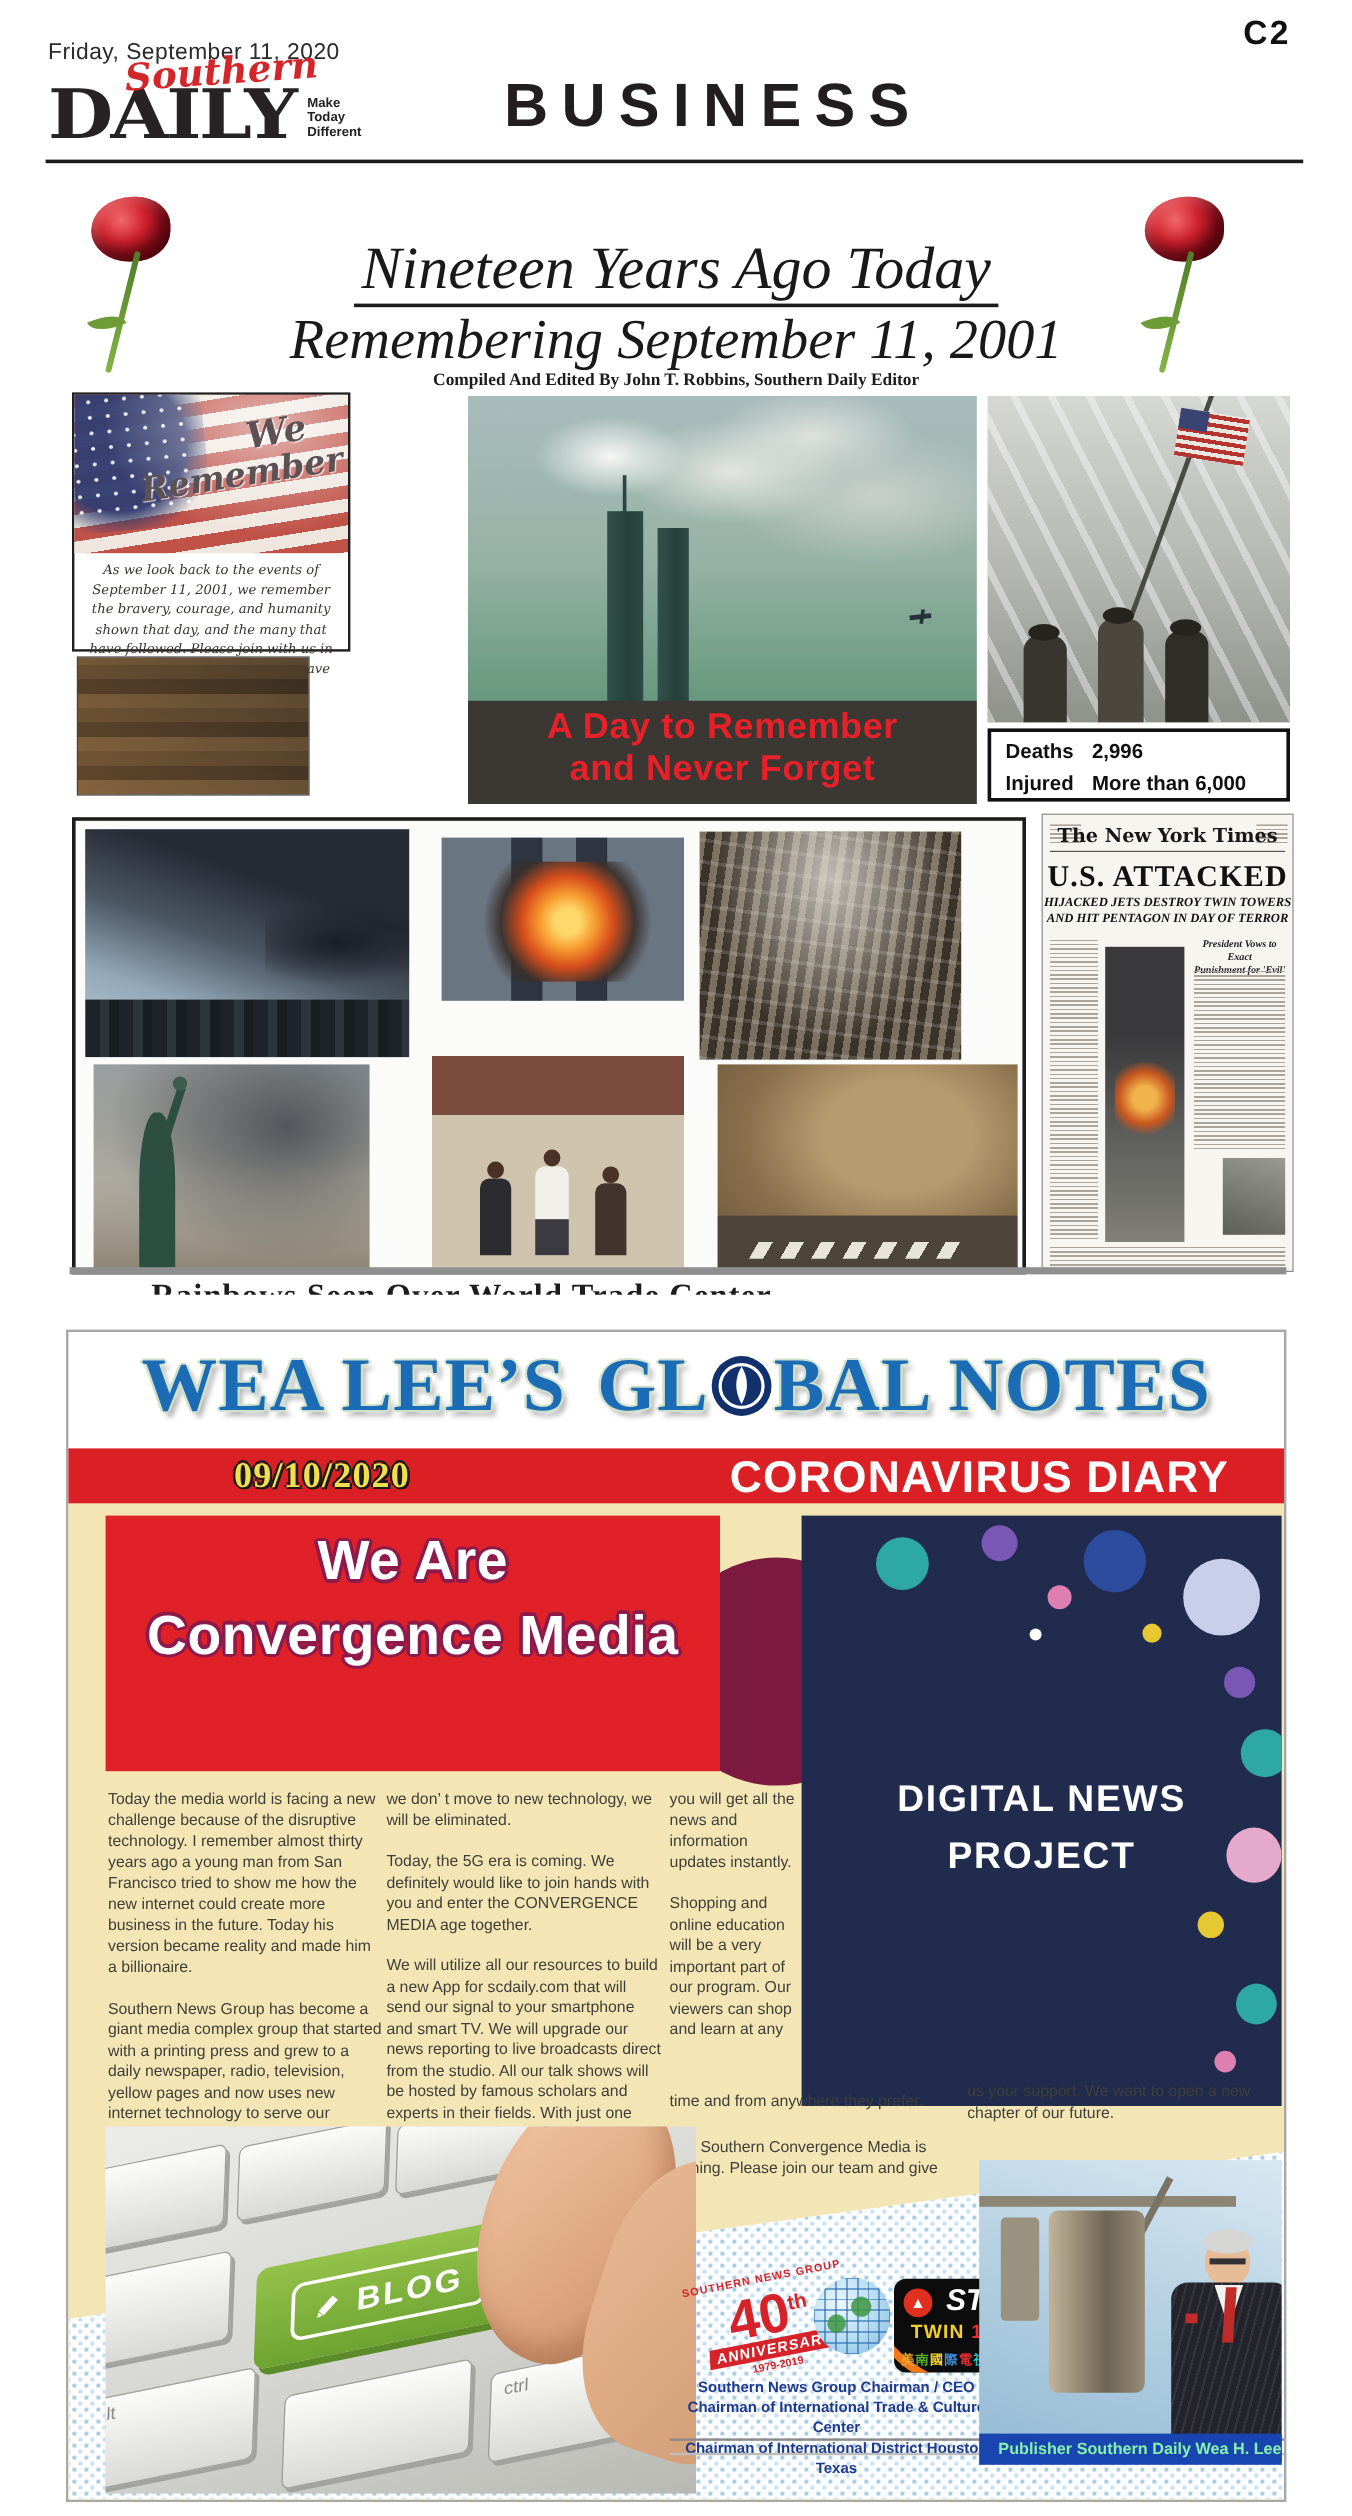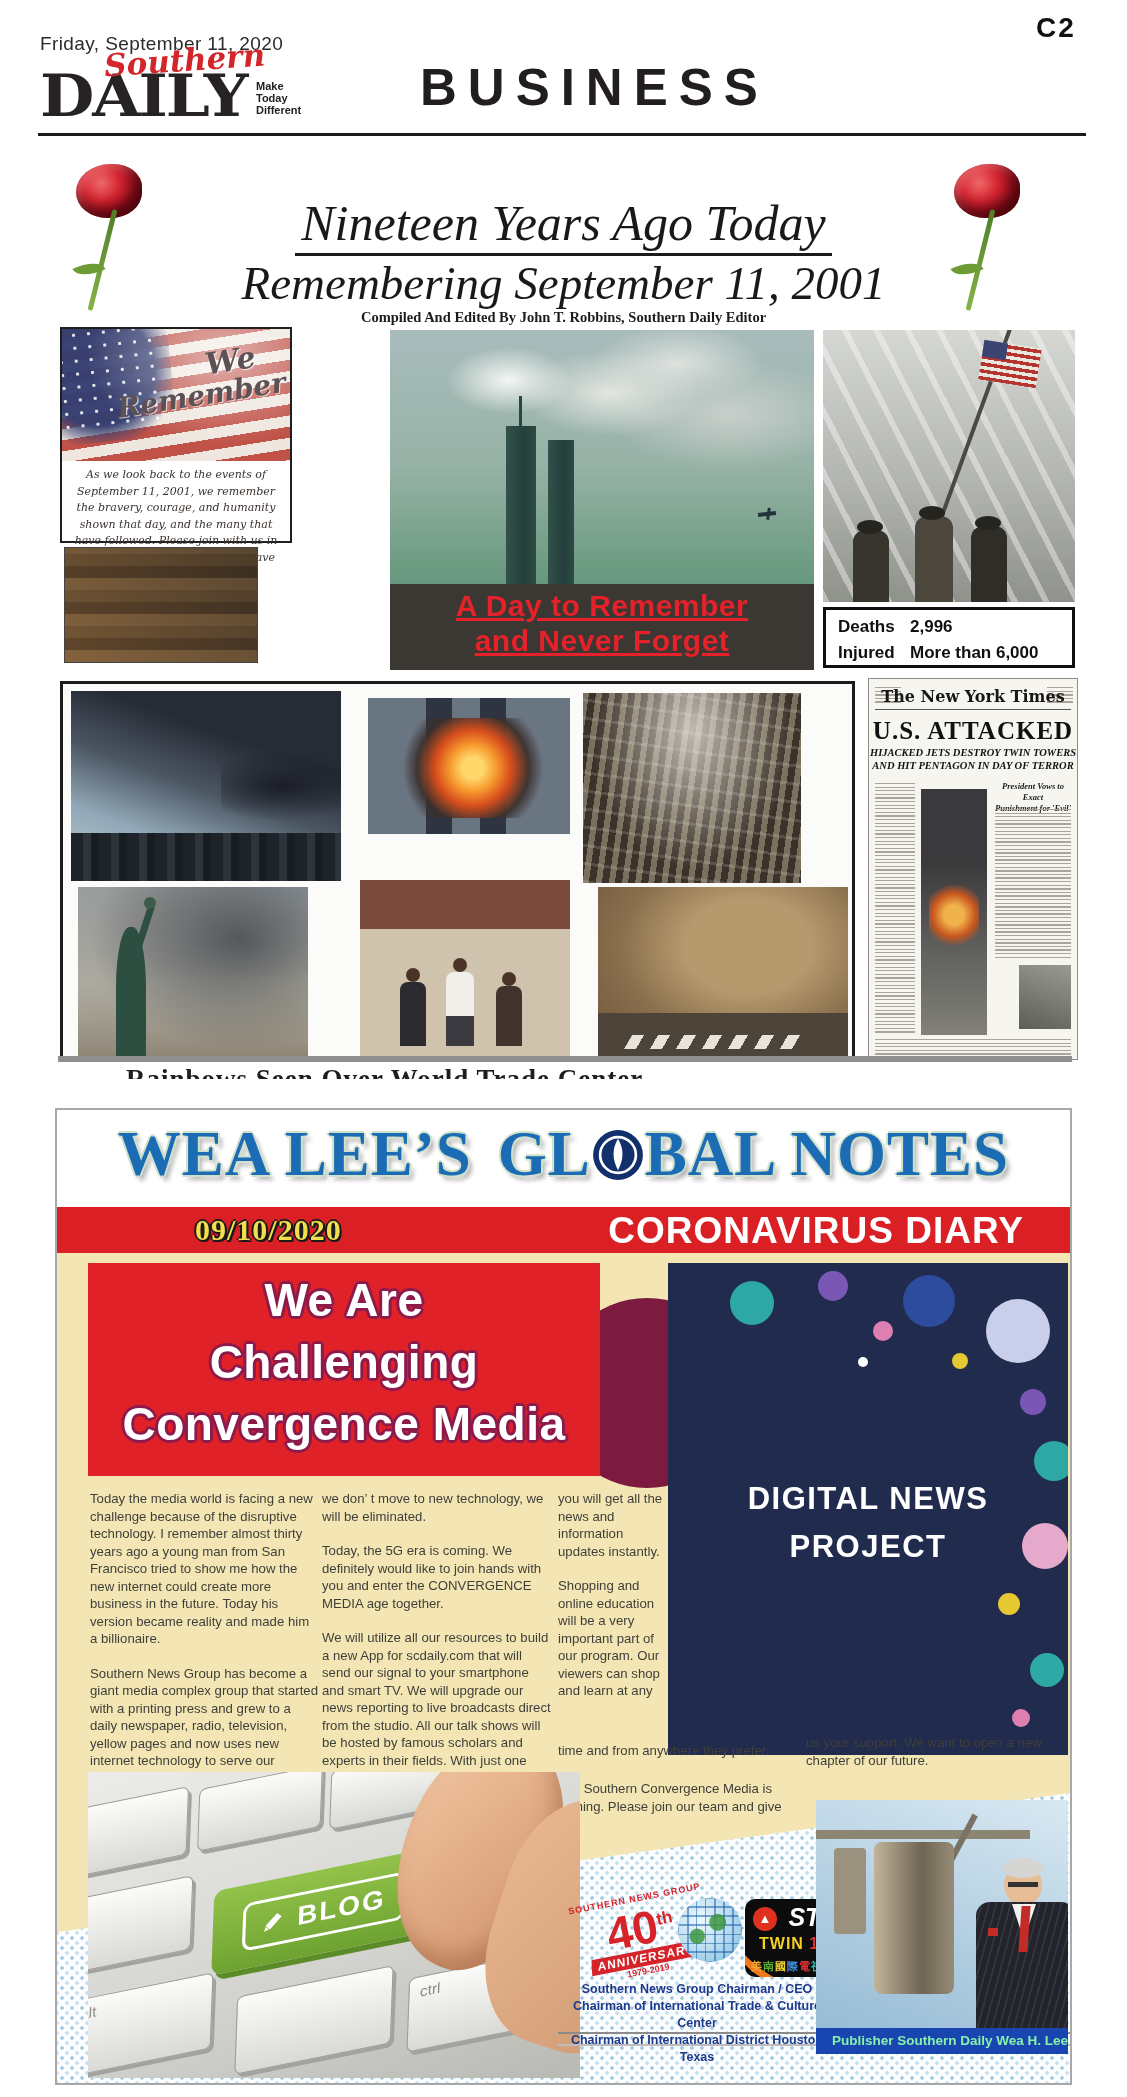--- a/index.html
+++ b/index.html
@@ -69,21 +69,21 @@
      radial-gradient(ellipse 130px 62px at 52% 30%, rgba(235,235,230,.9), rgba(235,235,230,0) 70%),
      radial-gradient(ellipse 170px 76px at 80% 40%, rgba(208,212,208,.85), rgba(208,212,208,0) 72%),
      radial-gradient(ellipse 120px 55px at 68% 16%, rgba(228,230,226,.9), rgba(228,230,226,0) 70%);}
   .tower{position:absolute;background:linear-gradient(90deg,#33514b,#23403b 60%,#2d4a44);}
   .tower.t1{left:116px;top:96px;width:30px;height:162px;}
   .tower.t2{left:158px;top:110px;width:26px;height:148px;}
   .antenna{position:absolute;left:129px;top:66px;width:3px;height:32px;background:#2b4540;}
   .plane{position:absolute;left:368px;top:182px;width:18px;height:4px;background:#24333a;transform:rotate(-6deg);}
   .plane:before{content:"";position:absolute;left:9px;top:-4px;width:3px;height:12px;background:#24333a;transform:rotate(14deg);}
   .cp-band{position:absolute;left:0;right:0;bottom:0;height:82px;background:#3b3733;text-align:center;padding-top:4px;}
-  .cp-band div{font-size:30px;line-height:35px;font-weight:800;color:#e62129;letter-spacing:.5px;text-decoration:underline;}
+  .cp-band div{font-size:30px;line-height:35px;font-weight:800;color:#e62129;letter-spacing:.5px;}
 
   
   .ff-photo{left:823px;top:330px;width:252px;height:272px;overflow:hidden;
      background:linear-gradient(180deg,#d4d7d2 0%,#b3b5b0 55%,#8f918b 100%);}
   .ff-beams{position:absolute;inset:0;background:repeating-linear-gradient(63deg, rgba(255,255,255,.4) 0 6px, rgba(255,255,255,0) 6px 28px);}
   .ff-pole{position:absolute;left:150px;top:-10px;width:4px;height:210px;background:#4a4a44;transform:rotate(20deg);}
   .ff-flag{position:absolute;left:158px;top:14px;width:58px;height:40px;transform:rotate(9deg);
      background:repeating-linear-gradient(0deg,#b5342e 0 3.5px,#eae7e1 3.5px 7px);}
   .ff-flag:before{content:"";position:absolute;left:0;top:0;width:24px;height:17px;background:#3a4472;}
   .ffman{position:absolute;bottom:0;border-radius:12px 12px 0 0;}
@@ -412,21 +412,20 @@
       <div class="gn-diary">CORONAVIRUS DIARY</div>
     </div>
 
     <div class="gn-cream">
       <div class="texture"></div>
 
       <div class="maroon-dot"></div>
 
       <div class="red-box">
         <div>We Are</div>
-        <div>Challenging</div>
         <div>Convergence Media</div>
       </div>
 
       <div class="navy-box">
         <div class="dot" style="left:62px;top:18px;width:44px;height:44px;background:#2ea8a4;"></div>
         <div class="dot" style="left:150px;top:8px;width:30px;height:30px;background:#7a57b5;"></div>
         <div class="dot" style="left:235px;top:12px;width:52px;height:52px;background:#2d4c9e;"></div>
         <div class="dot" style="left:205px;top:58px;width:20px;height:20px;background:#de7fb2;"></div>
         <div class="dot" style="left:318px;top:36px;width:64px;height:64px;background:#c9cfea;"></div>
         <div class="dot" style="left:284px;top:90px;width:16px;height:16px;background:#e6c832;"></div>

